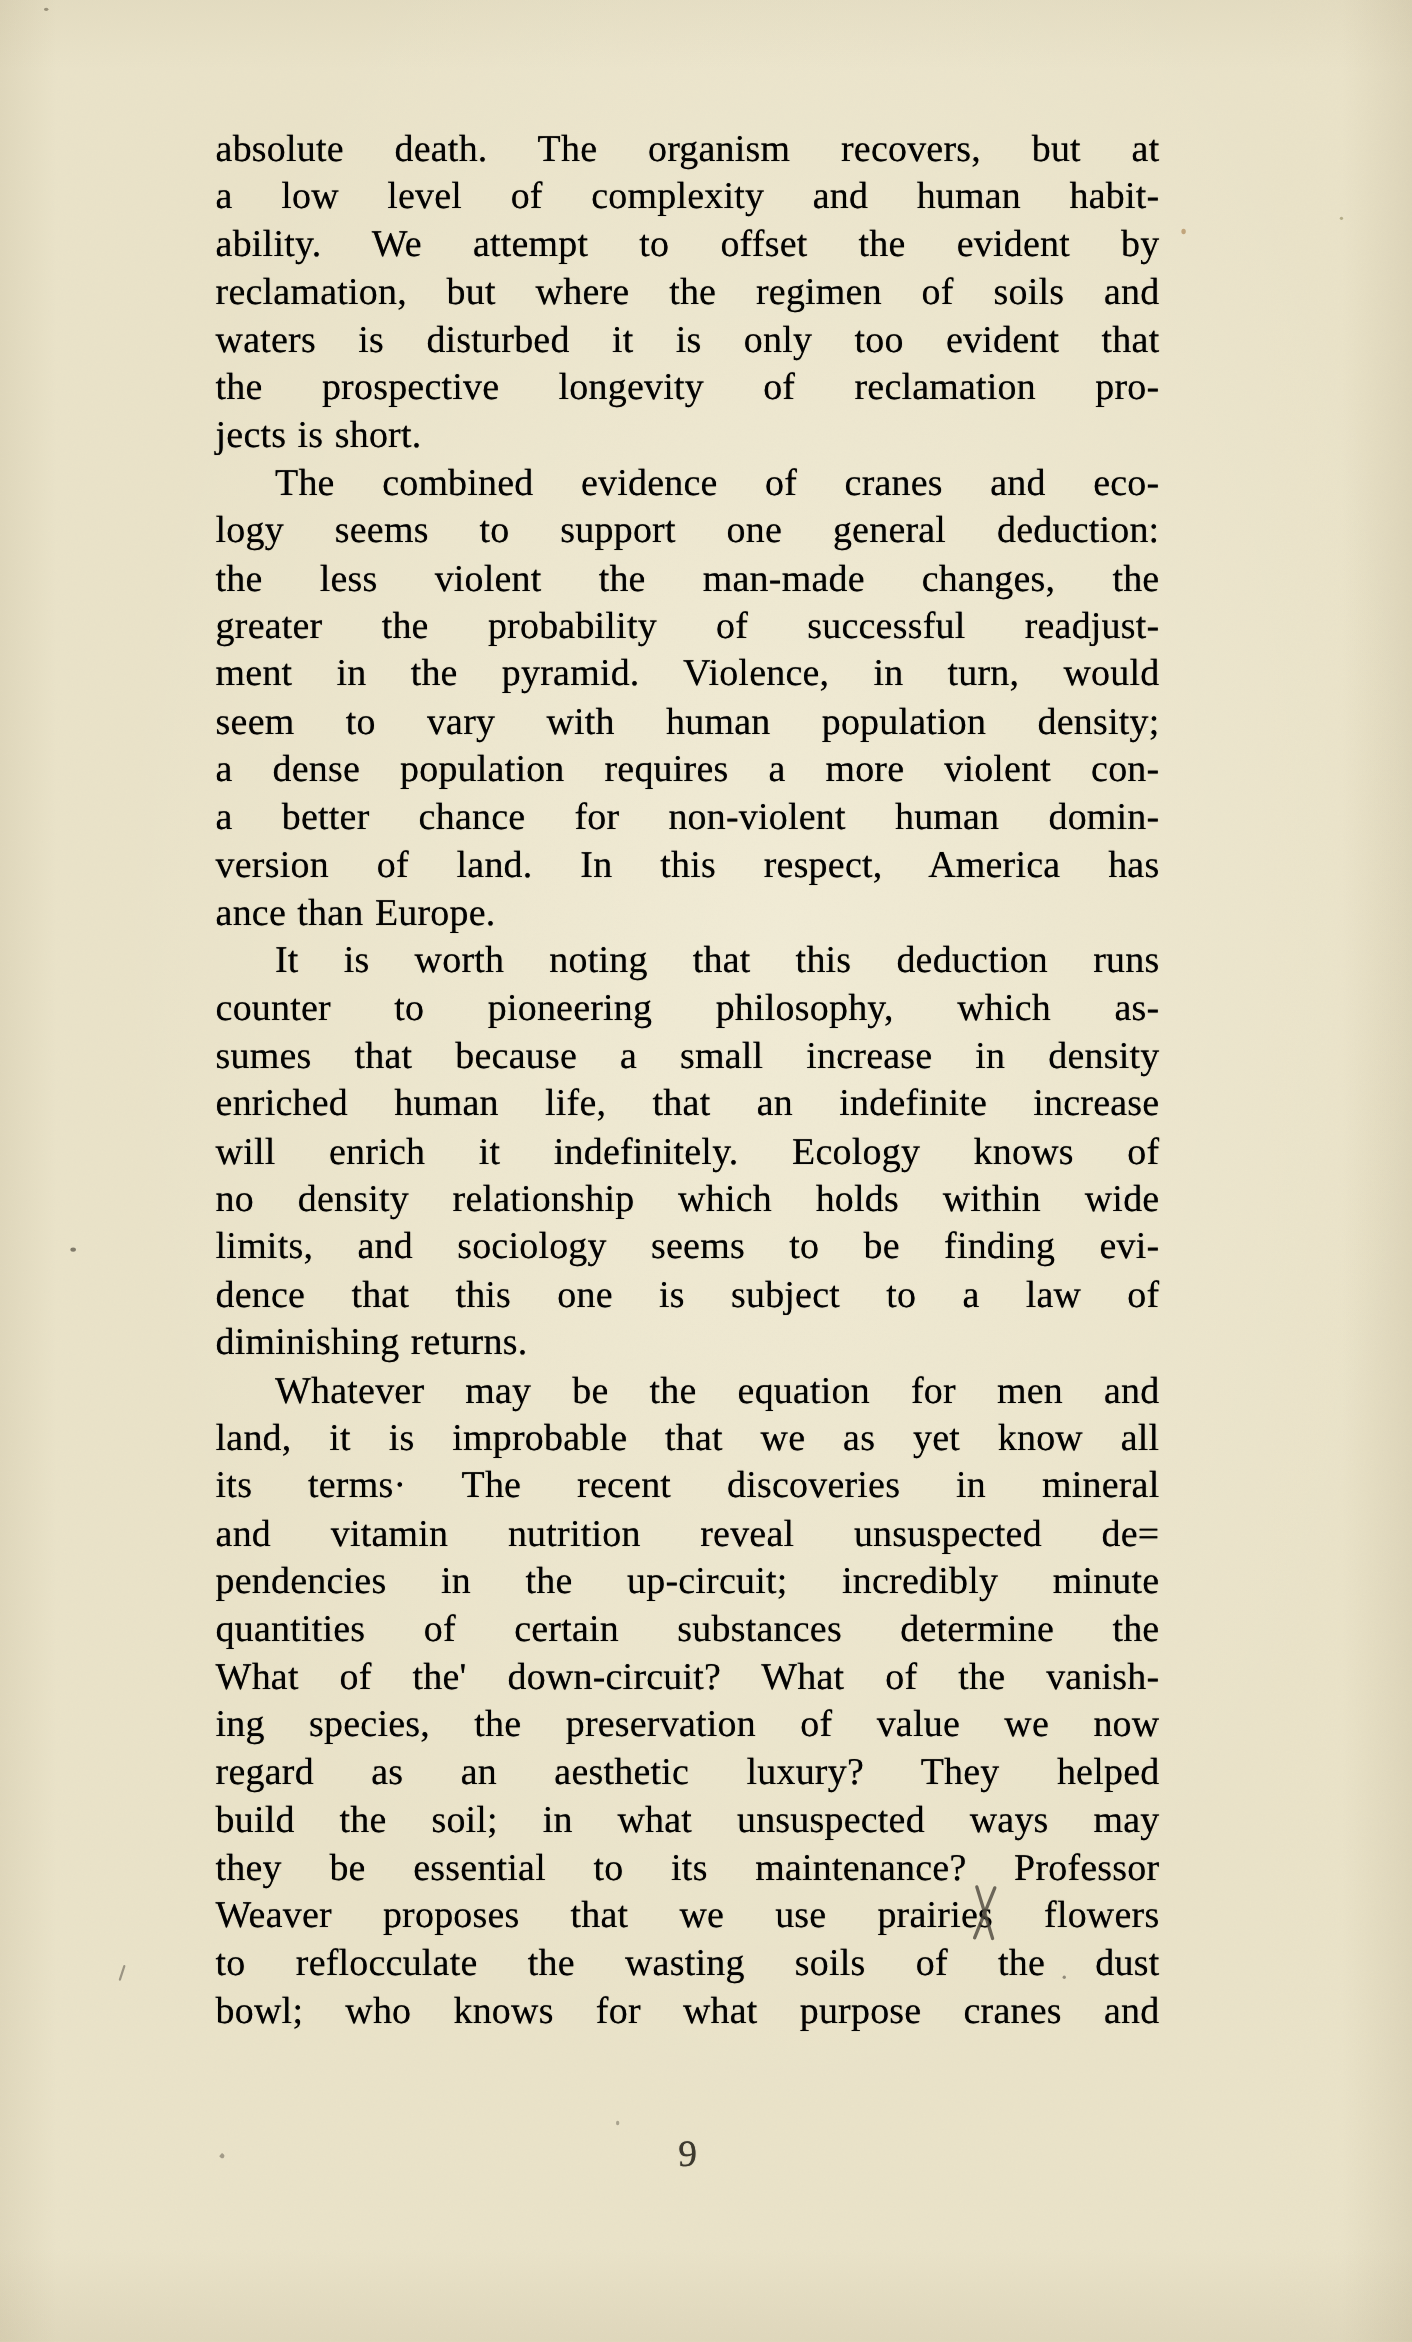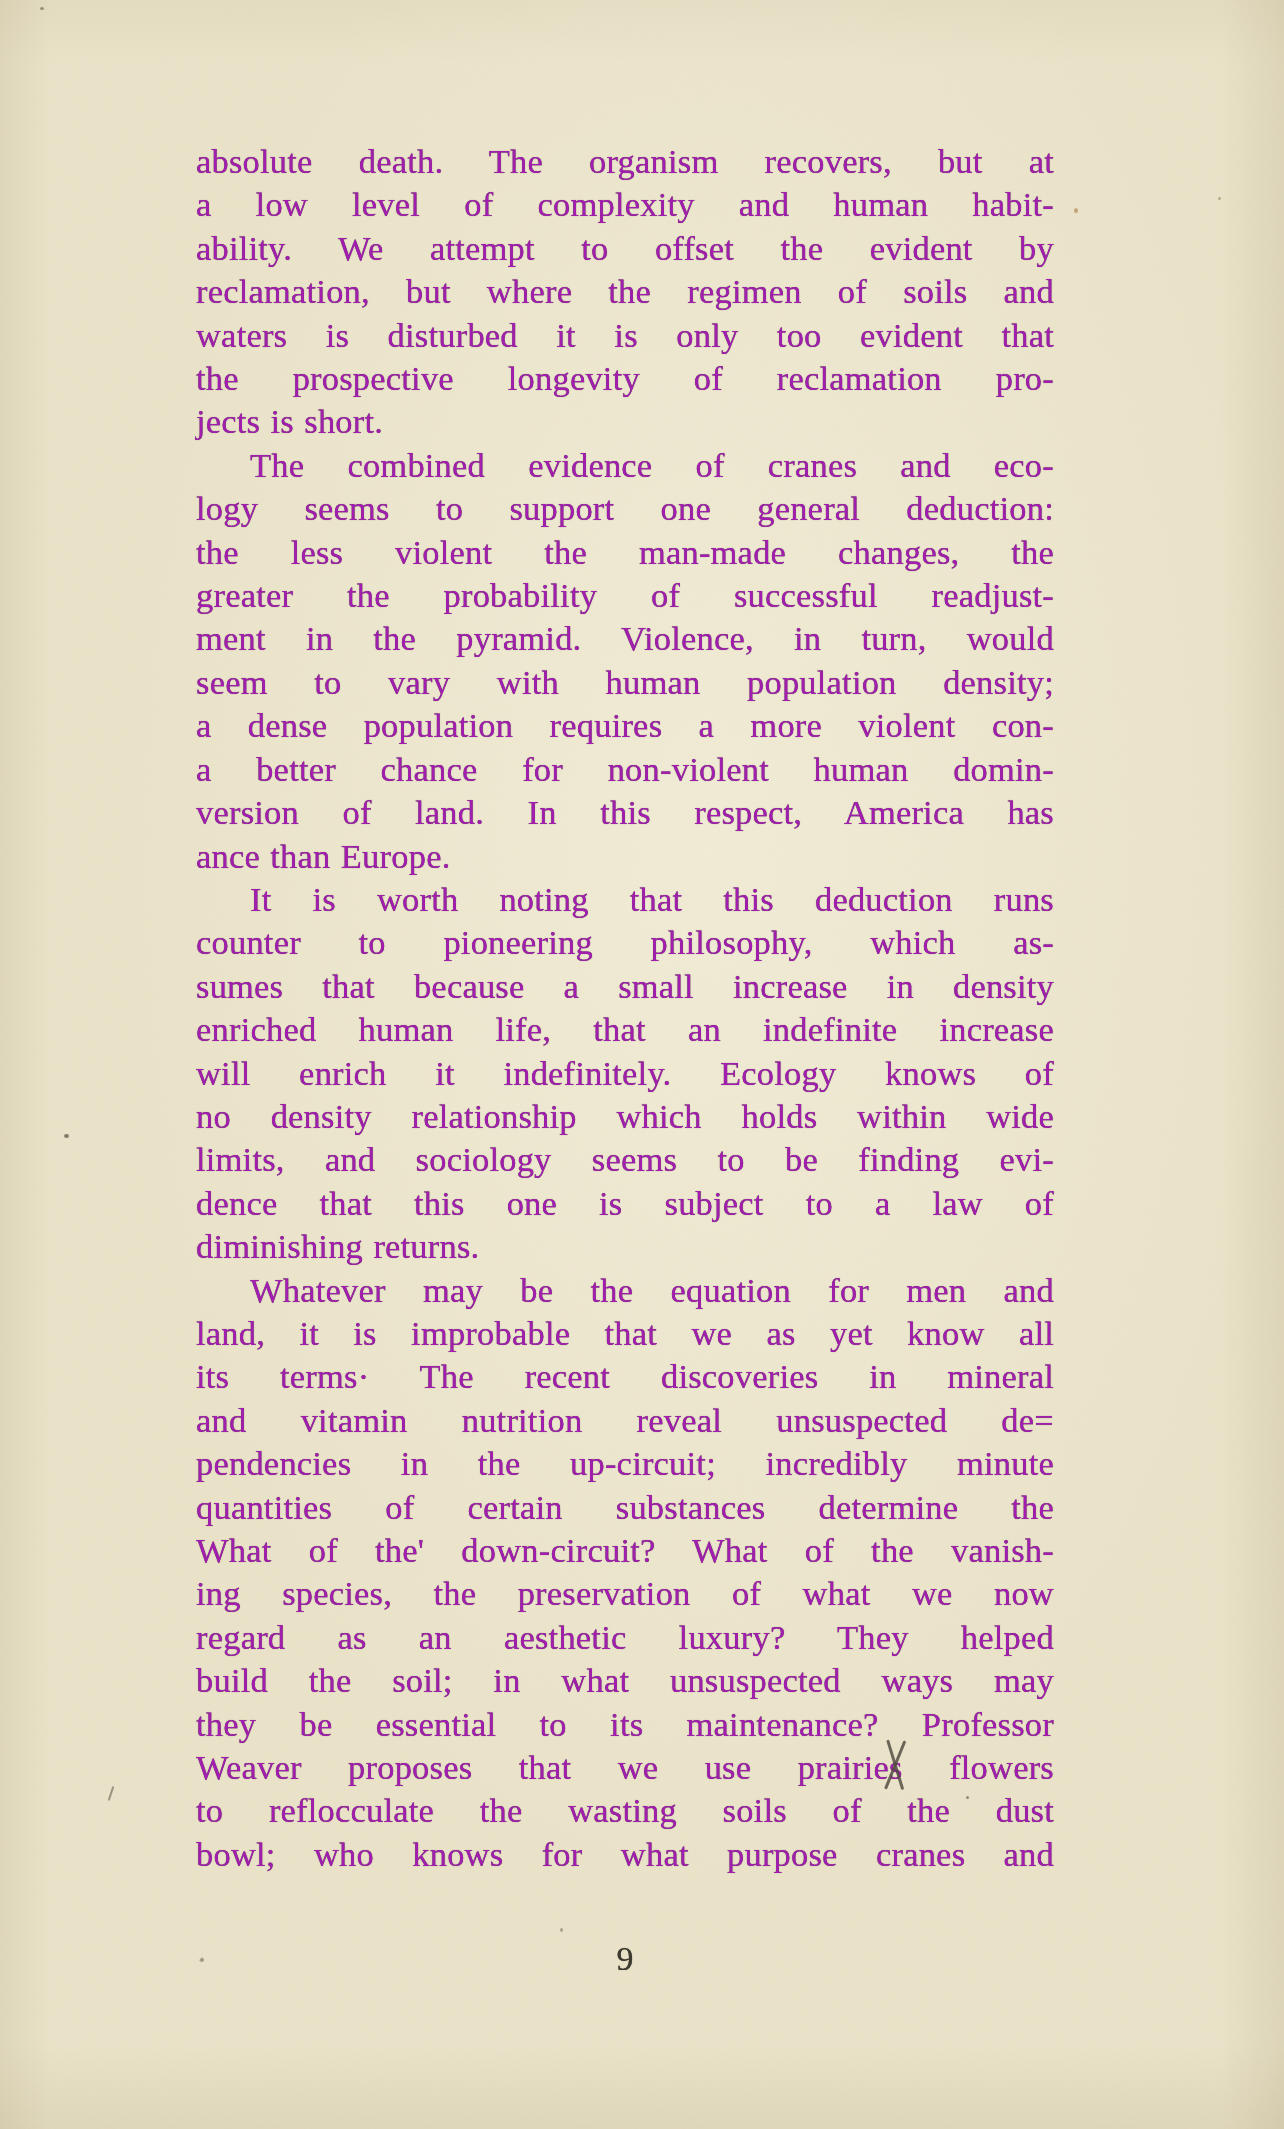--- a/index.html
+++ b/index.html
@@ -8,25 +8,24 @@
     background-color:#eae3c9;
     background-image:
       radial-gradient(ellipse at 55% 40%, rgba(255,252,238,.35) 0%, rgba(255,252,238,0) 60%),
       linear-gradient(to right, rgba(130,112,72,.10) 0%, rgba(130,112,72,0) 4%, rgba(130,112,72,0) 95%, rgba(130,112,72,.12) 100%),
       linear-gradient(to bottom, rgba(130,112,72,.06) 0%, rgba(130,112,72,0) 3%, rgba(130,112,72,0) 96%, rgba(130,112,72,.10) 100%);
     font-family:"Liberation Serif","DejaVu Serif",serif;
   }
   .page-text{
     position:absolute;left:196px;top:114px;width:858px;
     font-size:34.5px;line-height:43.4px;
-    color:#a21caf;
+    color:#000000;
     font-weight:500;
     letter-spacing:.2px;word-spacing:1.5px;
     text-shadow:0 0 .7px rgba(44,41,32,.9);
-    margin-top:26px;
   }
   .line{text-align:justify;text-align-last:justify;white-space:normal;}
   .line.no-just{text-align:center;text-align-last:left;}
   .line.indent{text-indent:54px;}
   .struck{position:relative;display:inline-block;}
   .struck::before,.struck::after{
     content:"";position:absolute;left:45%;top:50%;width:2.6px;height:52px;
     background:rgba(78,73,62,.82);border-radius:2px;
   }
   .struck::before{transform:translate(-50%,-56%) rotate(22deg);}
@@ -69,21 +68,21 @@
     <div class="line">limits, and sociology seems to be finding evi-</div>
     <div class="line">dence that this one is subject to a law of</div>
     <div class="line no-just">diminishing returns.</div>
     <div class="line indent">Whatever may be the equation for men and</div>
     <div class="line">land, it is improbable that we as yet know all</div>
     <div class="line">its terms·  The recent discoveries in mineral</div>
     <div class="line">and vitamin nutrition reveal unsuspected de=</div>
     <div class="line">pendencies in the up-circuit; incredibly minute</div>
     <div class="line">quantities of certain substances  determine the</div>
     <div class="line">What of the' down-circuit? What of the vanish-</div>
-    <div class="line">ing species, the preservation of what we now</div>
+    <div class="line">ing species, the preservation of value we now</div>
     <div class="line">regard as an aesthetic luxury?  They helped</div>
     <div class="line">build the soil; in what unsuspected ways may</div>
     <div class="line">they be essential to its maintenance?  Professor</div>
     <div class="line">Weaver proposes that we use prairie<span class="struck">s</span> flowers</div>
     <div class="line">to reflocculate the wasting soils of the dust</div>
     <div class="line">bowl; who knows for what purpose cranes and</div>
   </div>
 
 <div class="page-number">9</div>
 

